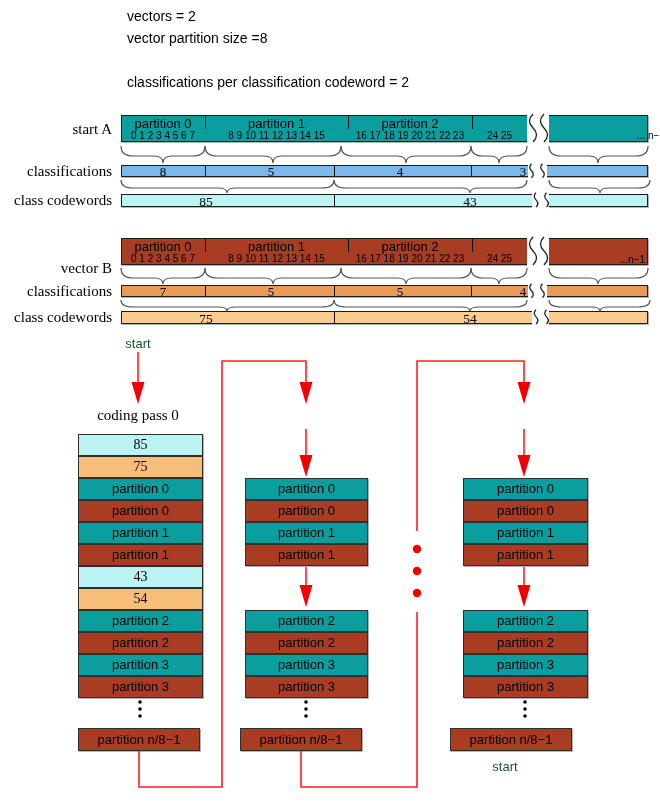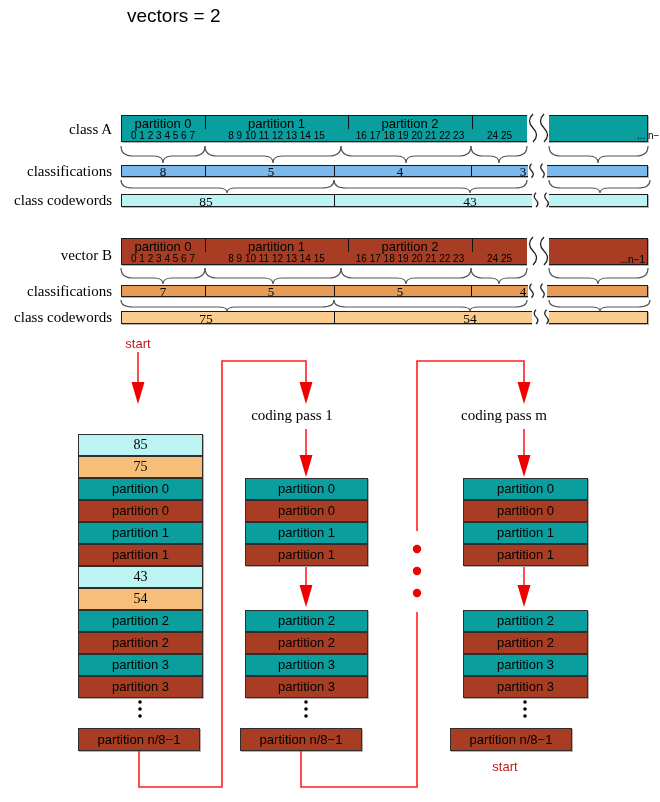--- a/index.html
+++ b/index.html
@@ -1,50 +1,52 @@
 <!DOCTYPE html>
 <html><head>
 <meta charset="utf-8">
 <style>
   html,body{margin:0;padding:0;background:#fff;}
   #canvas{position:relative;width:660px;height:802px;background:#fff;overflow:hidden;
           font-family:"Liberation Sans",sans-serif;color:#000;}
   .abs{position:absolute;}
-  .param{font-size:19px;line-height:16px;}
+  .param{font-size:14px;line-height:16px;}
   .rowlabel{font-family:"Liberation Serif",serif;font-size:15px;text-align:right;width:112px;left:0;}
   .bar{position:absolute;box-sizing:border-box;border:1px solid #1b1b1b;box-shadow:1px 1px 0 #b3b3b3;}
   .c-vecA{background:#0a9e9e;}
   .c-vecB{background:#a93d23;}
   .c-clsA{background:#7bb8ec;}
   .c-clsB{background:#e89b56;}
   .c-cwA{background:#bcf4f4;}
   .c-cwB{background:#facc8e;}
   .c-cwBbox{background:#f6be79;}
   .phead{position:absolute;font-size:13px;line-height:13px;text-align:center;}
   .pidx{position:absolute;font-size:10px;line-height:11px;text-align:center;white-space:nowrap;}
   .vdiv{position:absolute;width:1px;background:#101010;}
   .cellval{position:absolute;transform:translateX(-50%);font-family:"Liberation Serif",serif;
            font-size:13px;line-height:12px;}
   .cwval{position:absolute;transform:translateX(-50%);font-family:"Liberation Serif",serif;
          font-size:13.5px;line-height:13px;}
   .pbox{position:absolute;box-sizing:border-box;border:1px solid #2e2e2e;box-shadow:1px 1px 0 #b3b3b3;
         text-align:center;font-size:13px;line-height:20px;height:22px;}
   .pbox.num{font-family:"Liberation Serif",serif;font-size:14px;}
   .passlabel{position:absolute;font-family:"Liberation Serif",serif;font-size:15px;text-align:center;width:170px;transform:translateX(-50%);}
-  .redtext{position:absolute;color:#b91c1c;font-size:13px;text-align:center;transform:translateX(-50%);}
+  .redtext{position:absolute;color:#14532d;font-size:13px;text-align:center;transform:translateX(-50%);}
   svg.overlay{position:absolute;left:0;top:0;pointer-events:none;}
 </style>
 </head>
 <body>
 
 <div id="canvas">
 
   <div class="abs param" style="left:127px;top:8px;">vectors = 2</div>
-
-  <div class="abs rowlabel" style="top:121px;">class A</div>
+  <div class="abs param" style="left:127px;top:30px;">vector partition size =8</div>
+  <div class="abs param" style="left:127px;top:74px;">classifications per classification codeword = 2</div>
+
+  <div class="abs rowlabel" style="top:121px;">start A</div>
   <div class="bar c-vecA" style="left:121px;top:115px;width:527px;height:27px;"></div>
   <div class="phead" style="left:121px;top:117px;width:84px;">partition 0</div>
   <div class="phead" style="left:205px;top:117px;width:143px;">partition 1</div>
   <div class="phead" style="left:348px;top:117px;width:124px;">partition 2</div>
   <div class="vdiv" style="left:205px;top:116px;height:13px;"></div>
   <div class="vdiv" style="left:348px;top:116px;height:13px;"></div>
   <div class="vdiv" style="left:472px;top:116px;height:13px;"></div>
   <div class="pidx" style="left:121px;top:130px;width:84px;">0 1 2 3 4 5 6 7</div>
   <div class="pidx" style="left:205px;top:130px;width:143px;">8 9 10 11 12 13 14 15</div>
   <div class="pidx" style="left:348px;top:130px;width:124px;">16 17 18 19 20 21 22 23</div>
@@ -60,21 +62,21 @@
   <div class="cellval" style="left:271px;top:166px;">5</div>
   <div class="cellval" style="left:400px;top:166px;">4</div>
   <div class="cellval" style="left:523px;top:166px;">3</div>
 
   <div class="abs rowlabel" style="top:192px;">class codewords</div>
   <div class="bar c-cwA" style="left:121px;top:194px;width:527px;height:13px;"></div>
   <div class="vdiv" style="left:334px;top:195px;height:11px;"></div>
   <div class="cwval" style="left:206px;top:195px;">85</div>
   <div class="cwval" style="left:470px;top:195px;">43</div>
 
-  <div class="abs rowlabel" style="top:247px;">vector B</div>
+  <div class="abs rowlabel" style="top:260px;">vector B</div>
   <div class="bar c-vecB" style="left:121px;top:238px;width:527px;height:27px;"></div>
   <div class="phead" style="left:121px;top:240px;width:84px;">partition 0</div>
   <div class="phead" style="left:205px;top:240px;width:143px;">partition 1</div>
   <div class="phead" style="left:348px;top:240px;width:124px;">partition 2</div>
   <div class="vdiv" style="left:205px;top:239px;height:13px;"></div>
   <div class="vdiv" style="left:348px;top:239px;height:13px;"></div>
   <div class="vdiv" style="left:472px;top:239px;height:13px;"></div>
   <div class="pidx" style="left:121px;top:253px;width:84px;">0 1 2 3 4 5 6 7</div>
   <div class="pidx" style="left:205px;top:253px;width:143px;">8 9 10 11 12 13 14 15</div>
   <div class="pidx" style="left:348px;top:253px;width:124px;">16 17 18 19 20 21 22 23</div>
@@ -93,22 +95,21 @@
 
   <div class="abs rowlabel" style="top:309px;">class codewords</div>
   <div class="bar c-cwB" style="left:121px;top:311px;width:527px;height:13px;"></div>
   <div class="vdiv" style="left:334px;top:312px;height:11px;"></div>
   <div class="cwval" style="left:206px;top:312px;">75</div>
   <div class="cwval" style="left:470px;top:312px;">54</div>
 
   <div class="redtext" style="left:138px;top:336px;">start</div>
   <div class="redtext" style="left:505px;top:759px;">start</div>
 
-  <div class="passlabel" style="left:292px;top:407px;">coding pass 1</div>
-  <div class="passlabel" style="left:504px;top:407px;">coding pass m</div>
+  <div class="passlabel" style="left:138px;top:407px;">coding pass 0</div>
 
   <div class="pbox num c-cwA" style="left:78px;top:434px;width:125px;">85</div>
   <div class="pbox num c-cwBbox" style="left:78px;top:456px;width:125px;">75</div>
   <div class="pbox c-vecA" style="left:78px;top:478px;width:125px;">partition 0</div>
   <div class="pbox c-vecB" style="left:78px;top:500px;width:125px;">partition 0</div>
   <div class="pbox c-vecA" style="left:78px;top:522px;width:125px;">partition 1</div>
   <div class="pbox c-vecB" style="left:78px;top:544px;width:125px;">partition 1</div>
   <div class="pbox num c-cwA" style="left:78px;top:566px;width:125px;">43</div>
   <div class="pbox num c-cwBbox" style="left:78px;top:588px;width:125px;">54</div>
   <div class="pbox c-vecA" style="left:78px;top:610px;width:125px;">partition 2</div>

